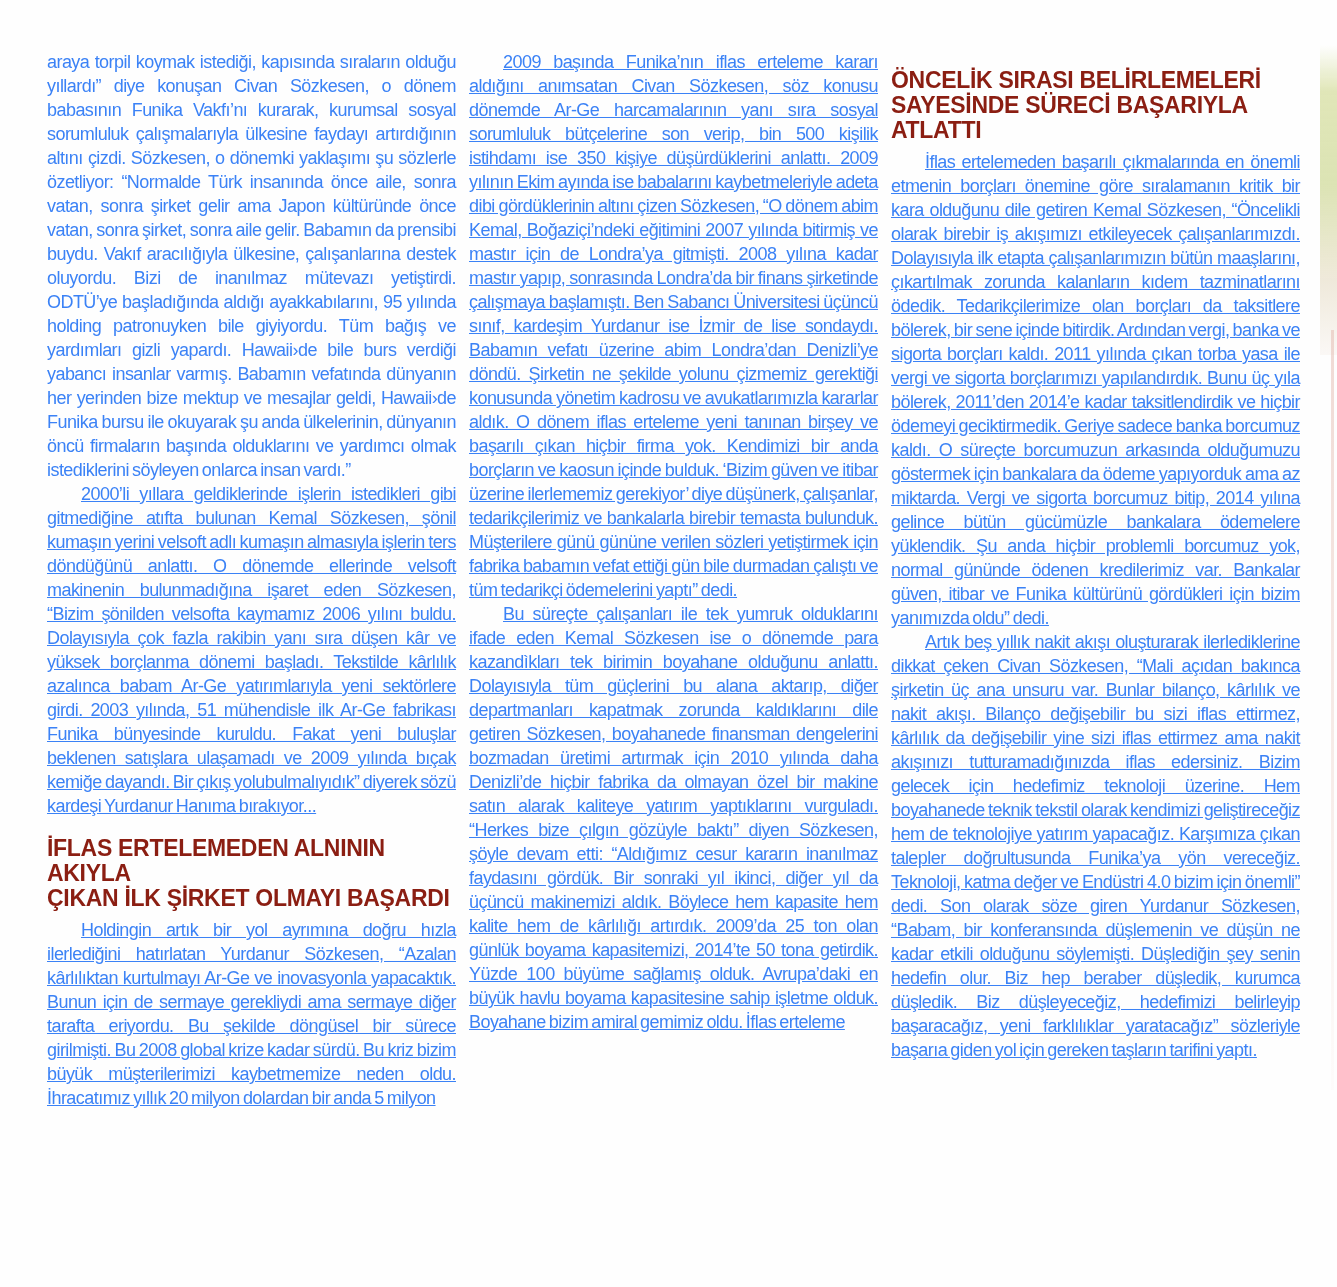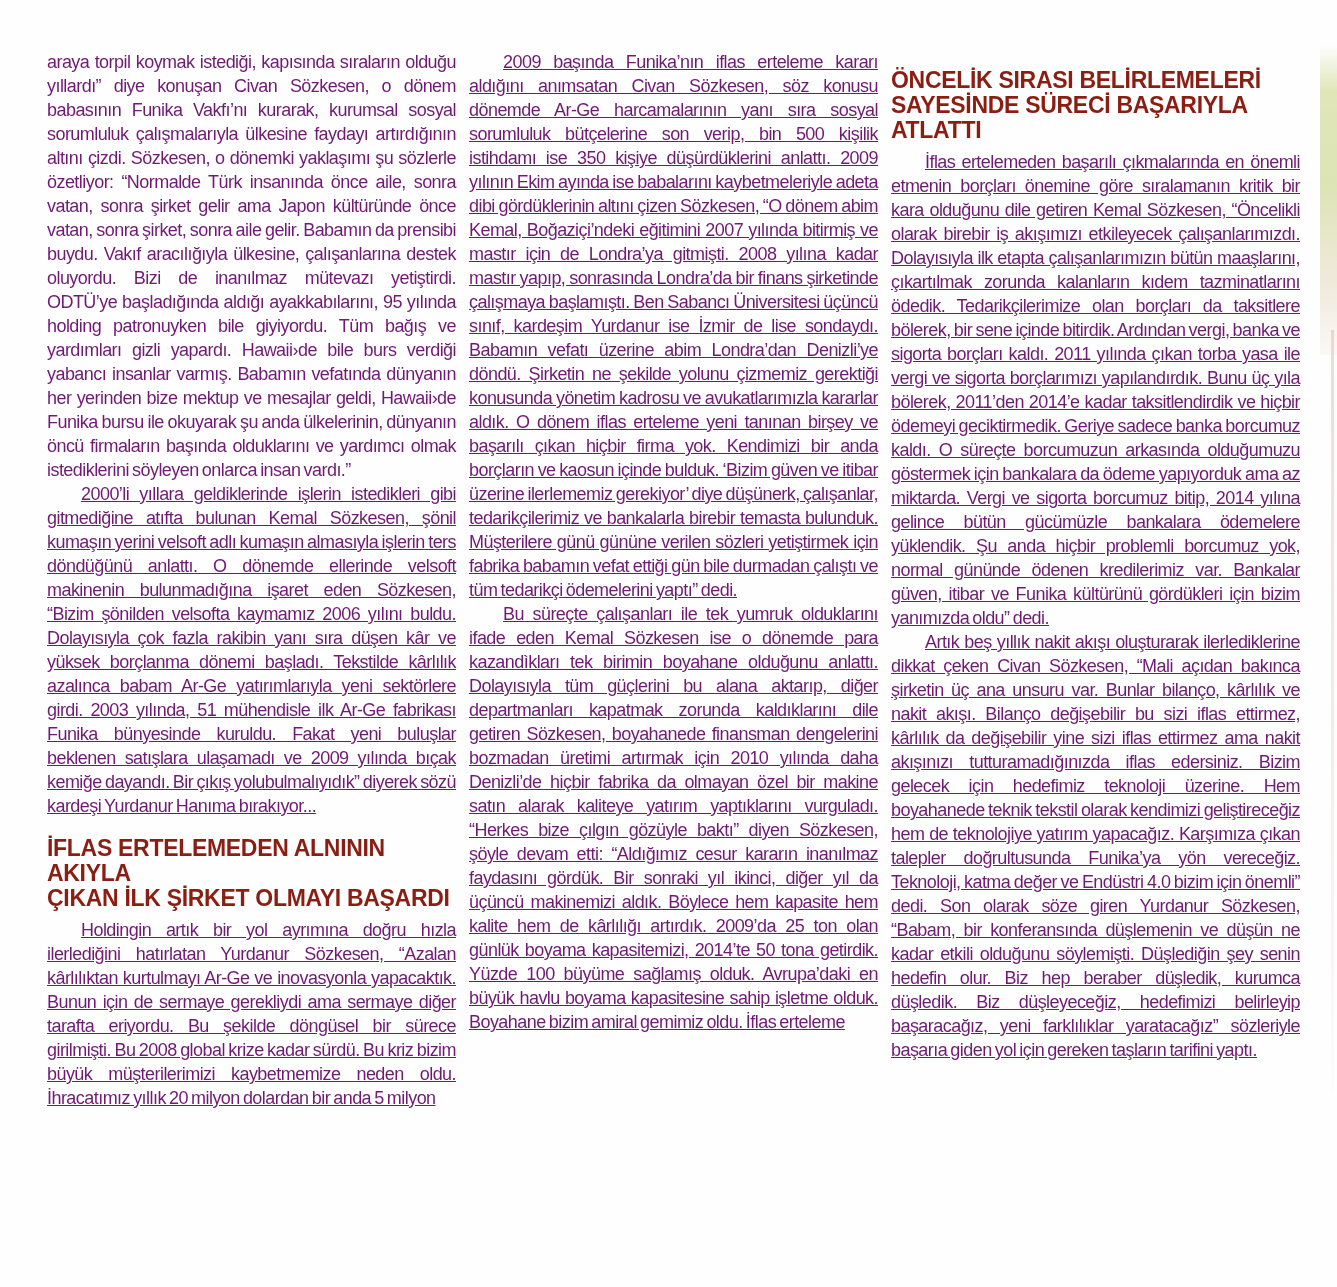--- a/index.html
+++ b/index.html
@@ -20,21 +20,21 @@
   }
   .column {
     width: 409px;
   }
   .body-para {
     margin: 0;
     font-size: 18px;
     line-height: 24px;
     letter-spacing: -0.55px;
     word-spacing: -1.3px;
-    color: #701a75;
+    color: #3b82f6;
     text-align: justify;
   }
   .body-para.indent { text-indent: 34px; text-decoration: underline; }
   .section-heading {
     margin: 18px 0 7px 0;
     font-size: 23px;
     line-height: 25px;
     font-weight: bold;
     letter-spacing: -0.3px;
     color: #8b1e12;

